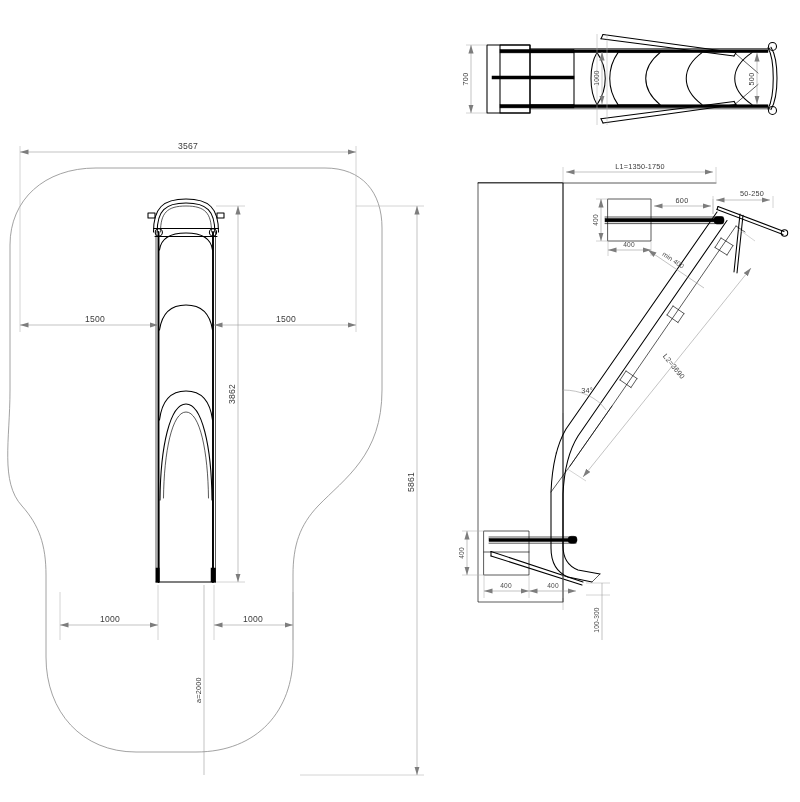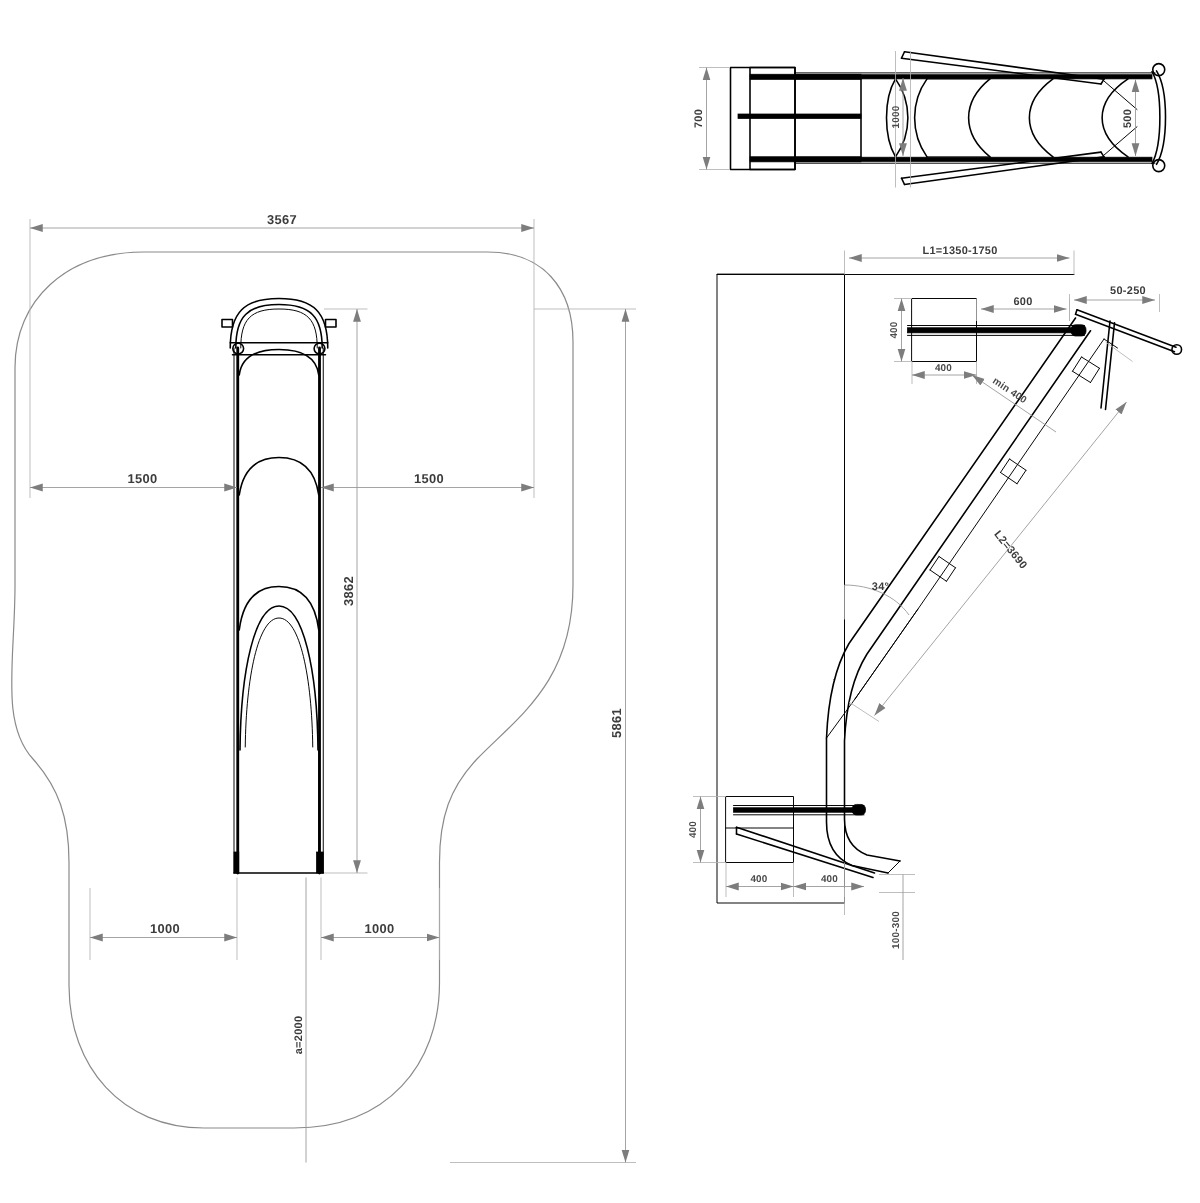--- a/index.html
+++ b/index.html
@@ -13,21 +13,20 @@
     height: 802px;
     font-family: "Liberation Sans", sans-serif;
     overflow: hidden;
     position: relative;
   }
   #drawing-root {
     position: absolute;
     top: 0; left: 0;
     width: 800px;
     height: 802px;
-    font-weight: bold;
   }
   svg.cad {
     display: block;
     width: 800px;
     height: 802px;
     background: #ffffff;
   }
   .obj      { fill: none; stroke: #000000; stroke-width: 1.05; stroke-linejoin: round; stroke-linecap: round; }
   .obj-thin { fill: none; stroke: #000000; stroke-width: 0.65; stroke-linejoin: round; stroke-linecap: round; }
   .obj-fat  { fill: none; stroke: #000000; stroke-width: 1.9;  stroke-linejoin: round; stroke-linecap: round; }

